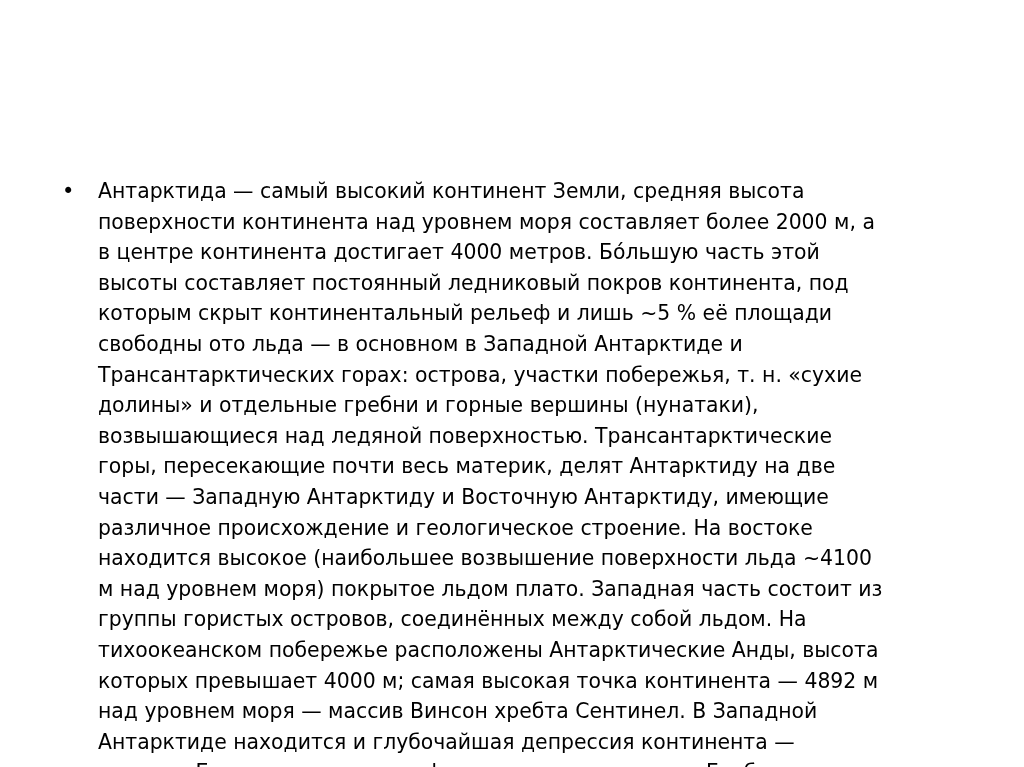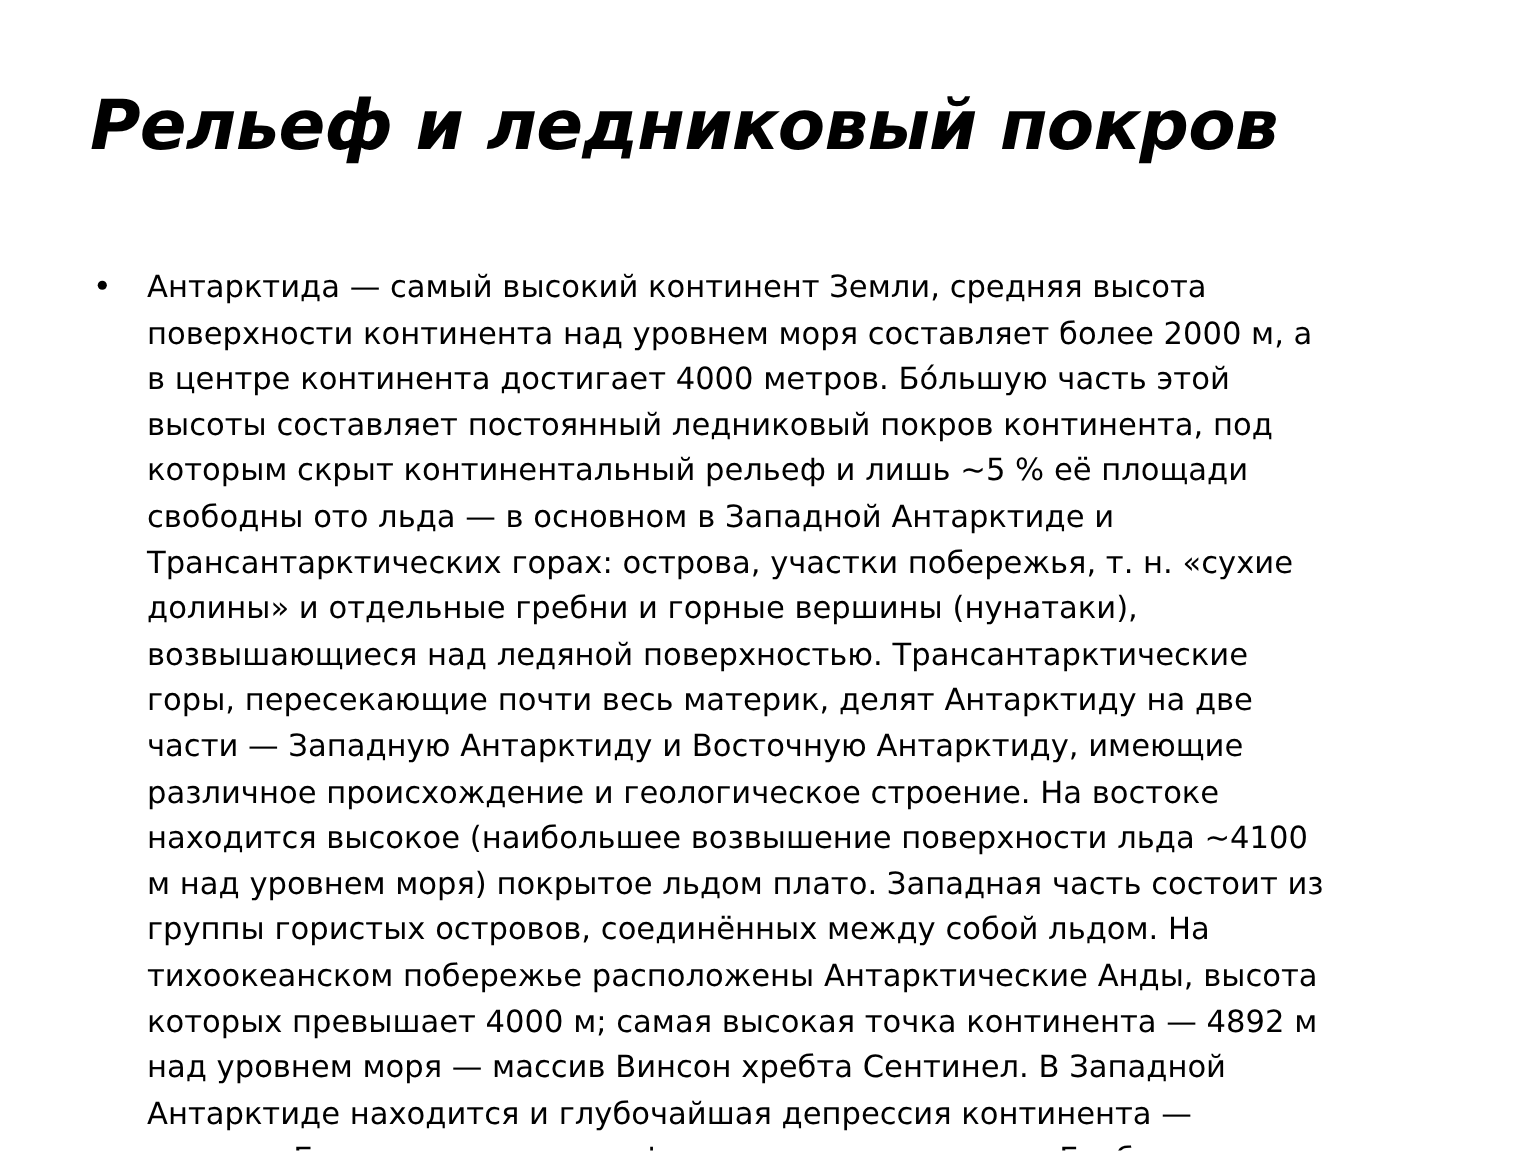--- a/index.html
+++ b/index.html
@@ -62,21 +62,20 @@
     color: #000000;
     text-align: left;
     max-width: 790px;
   }
 </style>
 </head>
 <body>
 
 <div class="slide">
 
-  <div class="slide-title">Рельеф и ледниковый покров</div>
 
   <div class="body-block">
     <div class="bullet-row">
       <span class="bullet-mark">•</span>
       <span class="bullet-text">Антарктида — самый высокий континент Земли, средняя высота поверхности континента над уровнем моря составляет более 2000 м, а в центре континента достигает 4000 метров. Бо́льшую часть этой высоты составляет постоянный ледниковый покров континента, под которым скрыт континентальный рельеф и лишь ~5 % её площади свободны ото льда — в основном в Западной Антарктиде и Трансантарктических горах: острова, участки побережья, т. н. «сухие долины» и отдельные гребни и горные вершины (нунатаки), возвышающиеся над ледяной поверхностью. Трансантарктические горы, пересекающие почти весь материк, делят Антарктиду на две части — Западную Антарктиду и Восточную Антарктиду, имеющие различное происхождение и геологическое строение. На востоке находится высокое (наибольшее возвышение поверхности льда ~4100 м над уровнем моря) покрытое льдом плато. Западная часть состоит из группы гористых островов, соединённых между собой льдом. На тихоокеанском побережье расположены Антарктические Анды, высота которых превышает 4000 м; самая высокая точка континента — 4892 м над уровнем моря — массив Винсон хребта Сентинел. В Западной Антарктиде находится и глубочайшая депрессия континента — впадина Бентли, вероятно, рифтового происхождения. Глубина впадины Бентли, заполненной льдом, достигает 2555 м ниже уровня моря.</span>
     </div>
   </div>
 
 </div>
 

